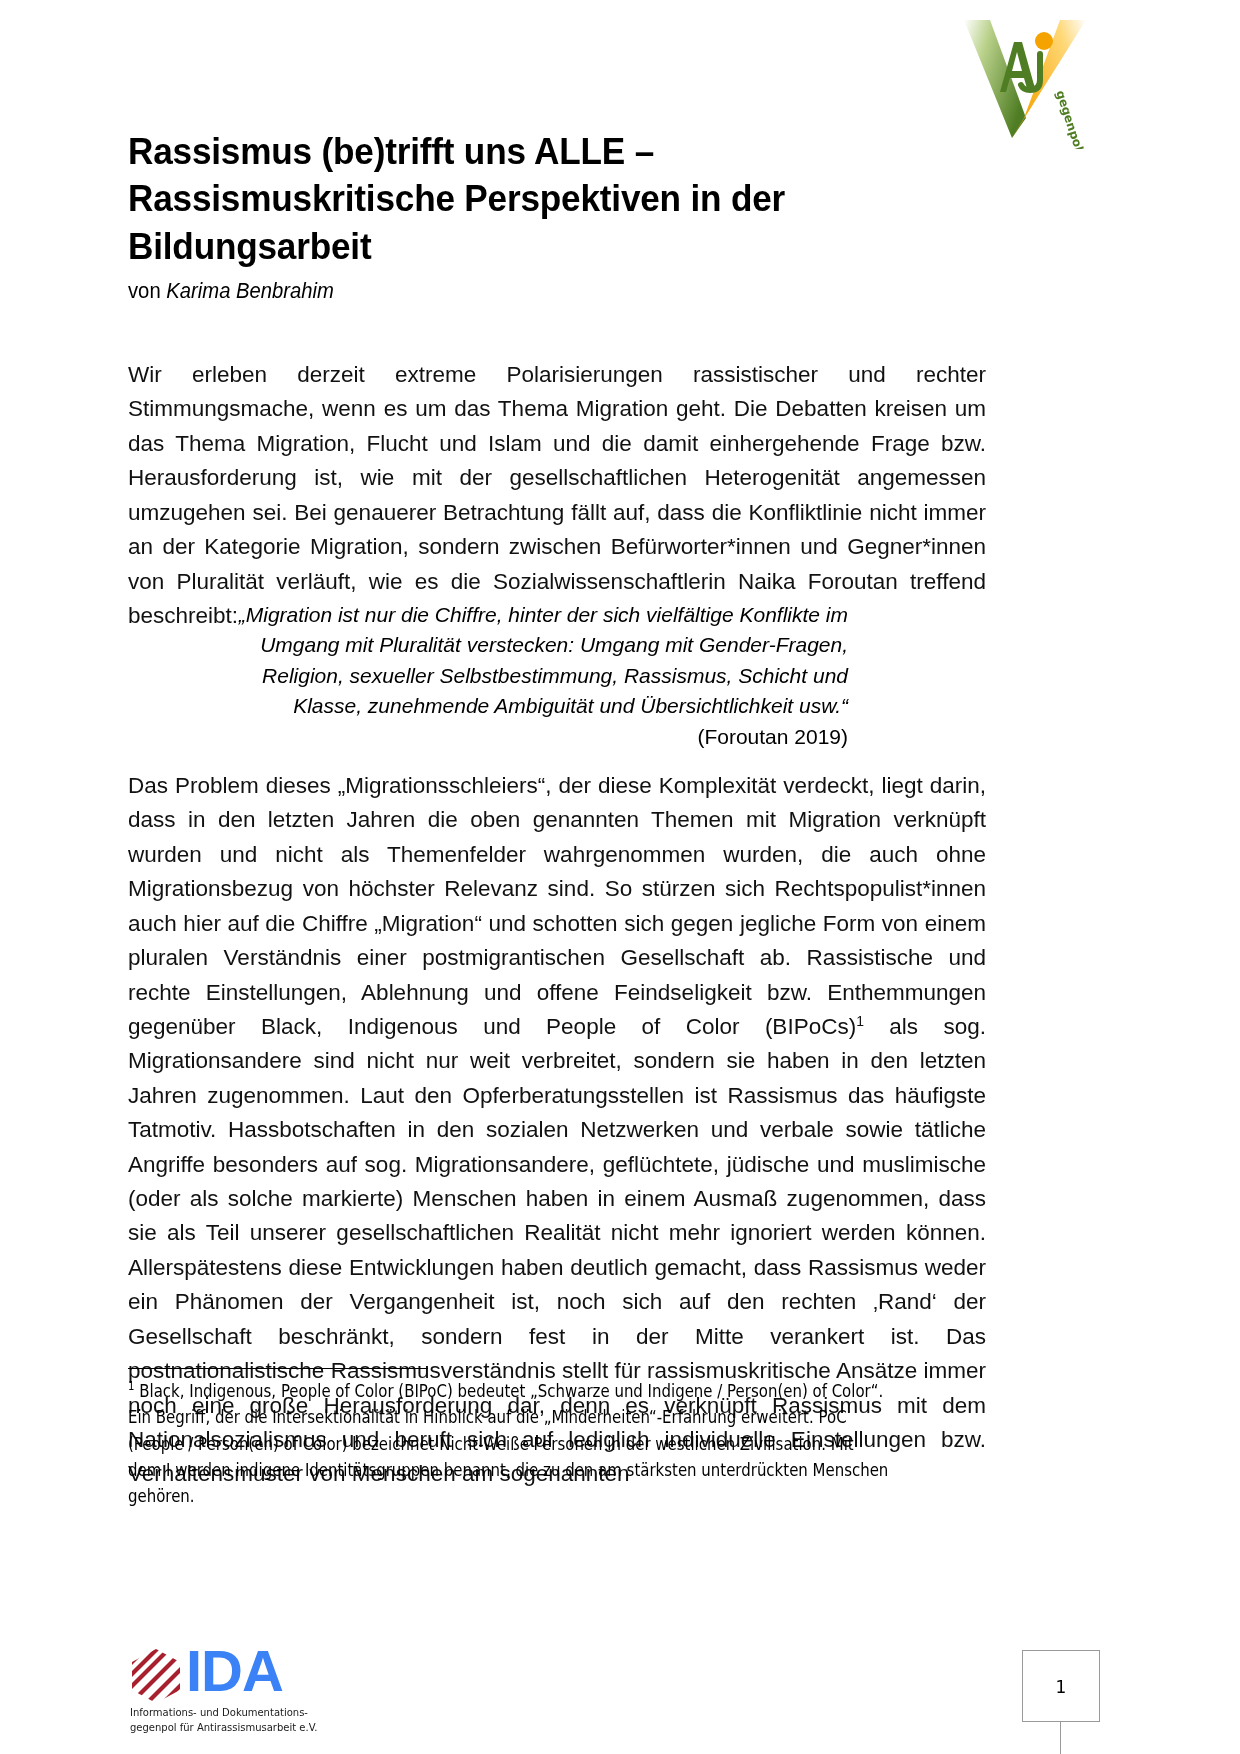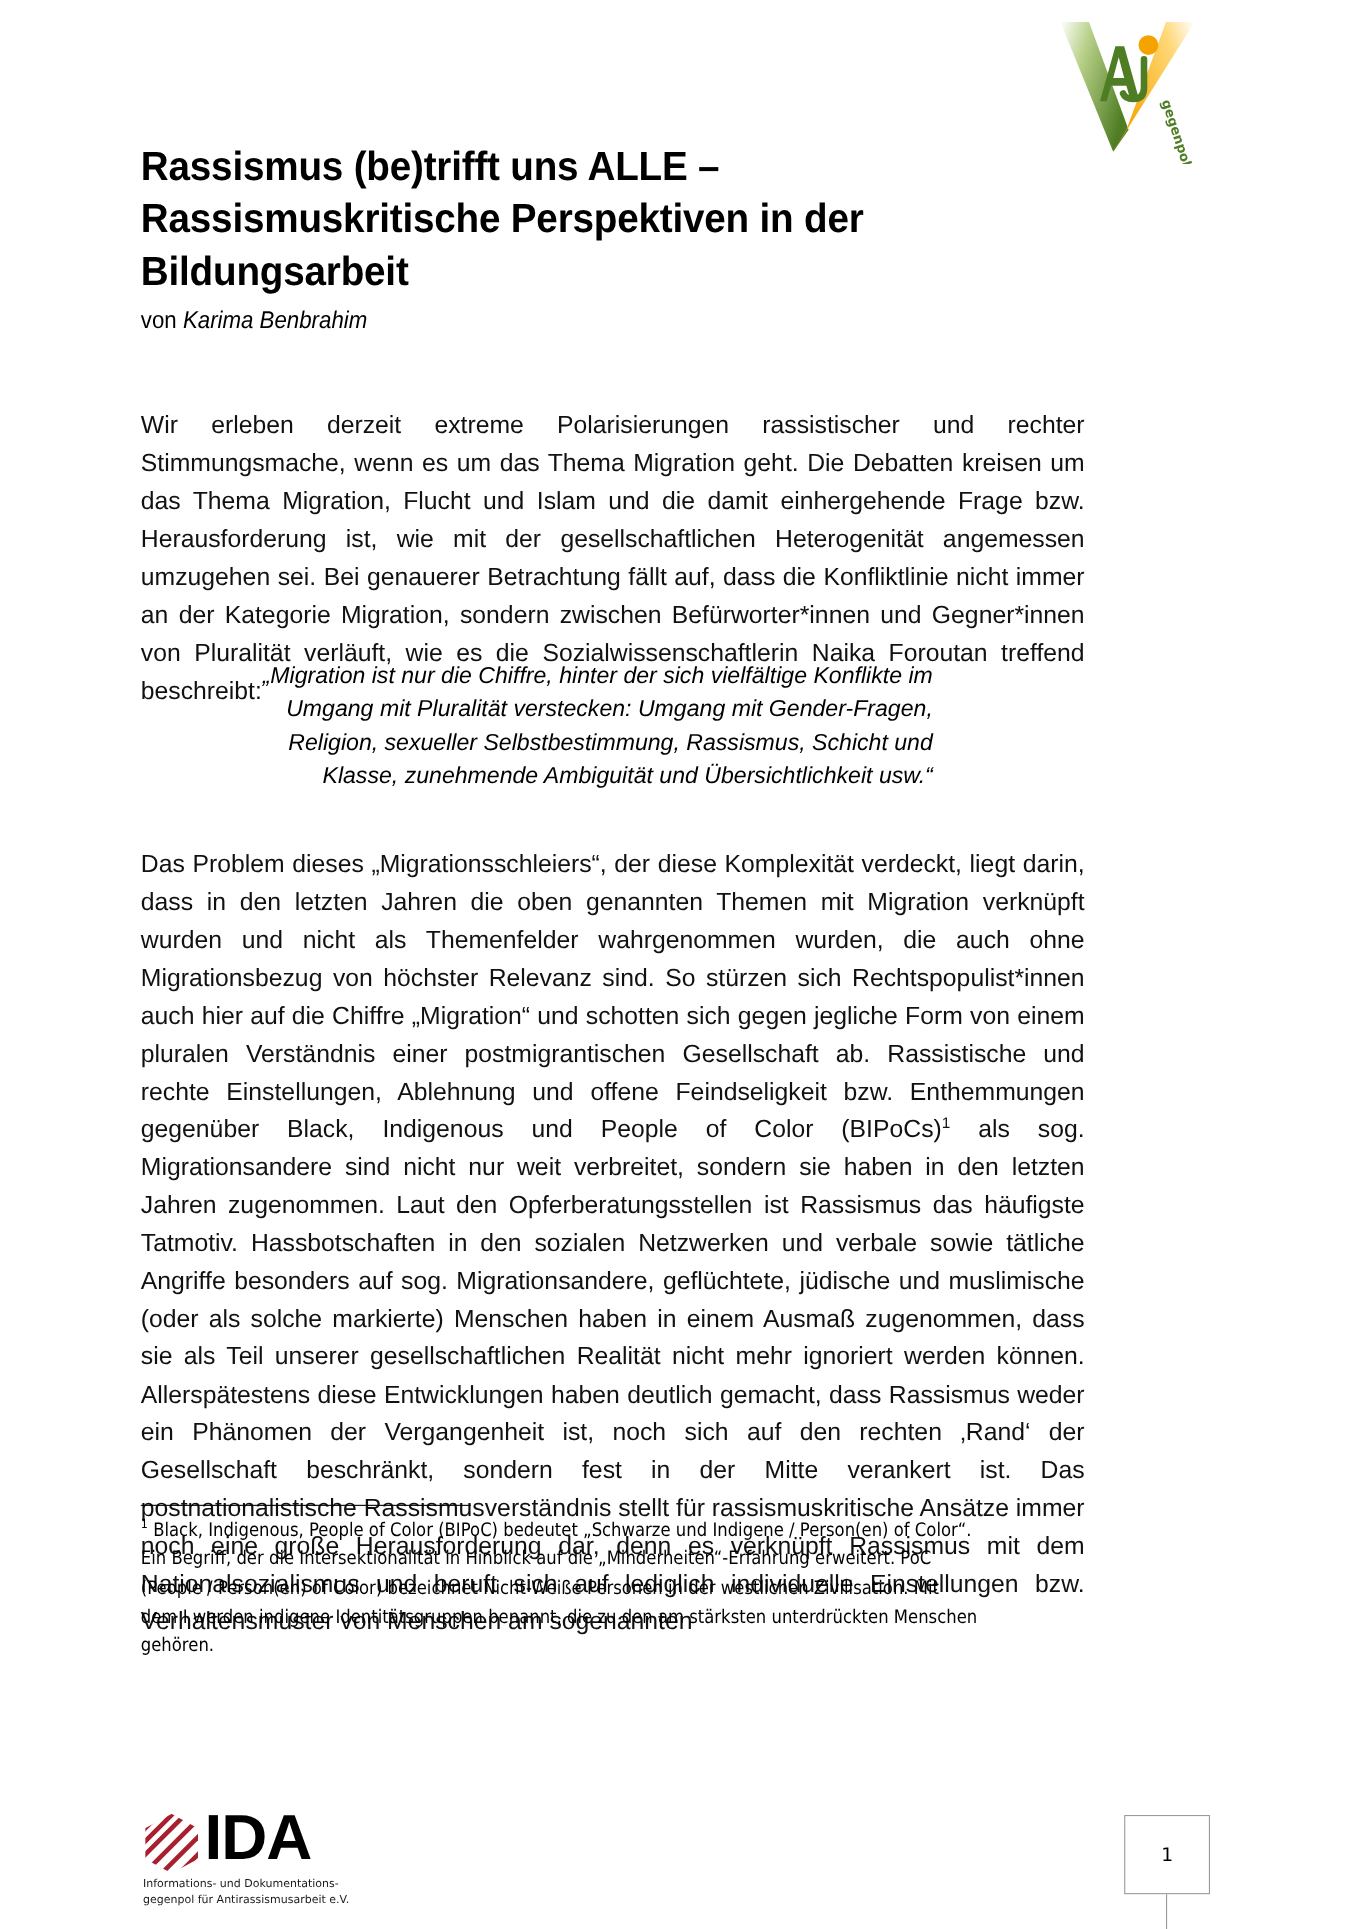--- a/index.html
+++ b/index.html
@@ -62,21 +62,21 @@
     position: absolute;
     left: 128px;
     width: 858px;
     font-family: "Liberation Sans Narrow", "Liberation Sans", sans-serif;
     font-size: 22.5px;
     line-height: 1.53;
     text-align: justify;
     text-justify: inter-word;
     color: #111;
   }
-  #para1 { top: 358px; margin-top: 12px; }
+  #para1 { top: 358px; }
   #para2 { top: 769px; }
 
   .quote-block {
     position: absolute;
     left: 208px;
     top: 600px;
     width: 640px;
     font-family: "Liberation Sans Narrow", "Liberation Sans", sans-serif;
     font-size: 21px;
     line-height: 1.45;
@@ -133,21 +133,21 @@
   .ida-mark { position: absolute; left: 0; top: 0; }
   .ida-word {
     position: absolute;
     left: 58px;
     top: -6px;
     font-family: "Liberation Sans", sans-serif;
     font-weight: bold;
     font-size: 58px;
     letter-spacing: -1px;
     line-height: 1;
-    color: #000000;
+    color: #3b82f6;
   }
   .ida-sub {
     position: absolute;
     left: 2px;
     top: 58px;
     font-family: "DejaVu Sans", sans-serif;
     font-size: 10px;
     line-height: 1.45;
     color: #1a1a1a;
     width: 230px;
@@ -221,20 +221,21 @@
 
   <div class="author-line">
     <span class="von">von</span>
     <span class="name">Karima Benbrahim</span>
   </div>
 
   <div class="body-block" id="para1">Wir erleben derzeit extreme Polarisierungen rassistischer und rechter Stimmungsmache, wenn es um das Thema Migration geht. Die Debatten kreisen um das Thema Migration, Flucht und Islam und die damit einhergehende Frage bzw. Herausforderung ist, wie mit der gesellschaftlichen Heterogenität angemessen umzugehen sei. Bei genauerer Betrachtung fällt auf, dass die Konfliktlinie nicht immer an der Kategorie Migration, sondern zwischen Befürworter*innen und Gegner*innen von Pluralität verläuft, wie es die Sozialwissenschaftlerin Naika Foroutan treffend beschreibt:</div>
 
   <div class="quote-block">
     <span>„Migration ist nur die Chiffre, hinter der sich vielfältige Konflikte im Umgang mit Pluralität verstecken: Umgang mit Gender-Fragen, Religion, sexueller Selbstbestimmung, Rassismus, Schicht und Klasse, zunehmende Ambiguität und Übersichtlichkeit usw.“</span>
+    <span class="quote-source">(Foroutan 2019)</span>
   </div>
 
   <div class="body-block" id="para2"><span>Das Problem dieses „Migrationsschleiers“, der diese Komplexität verdeckt, liegt darin, dass in den letzten Jahren die oben genannten Themen mit Migration verknüpft wurden und nicht als Themenfelder wahrgenommen wurden, die auch ohne Migrationsbezug von höchster Relevanz sind. So stürzen sich Rechtspopulist*innen auch hier auf die Chiffre „Migration“ und schotten sich gegen jegliche Form von einem pluralen Verständnis einer postmigrantischen Gesellschaft ab. Rassistische und rechte Einstellungen, Ablehnung und offene Feindseligkeit bzw. Enthemmungen gegenüber Black, Indigenous und People of Color (BIPoCs)</span><sup class="fn-ref">1</sup><span> als sog. Migrationsandere sind nicht nur weit verbreitet, sondern sie haben in den letzten Jahren zugenommen. Laut den Opferberatungsstellen ist Rassismus das häufigste Tatmotiv. Hassbotschaften in den sozialen Netzwerken und verbale sowie tätliche Angriffe besonders auf sog. Migrationsandere, geflüchtete, jüdische und muslimische (oder als solche markierte) Menschen haben in einem Ausmaß zugenommen, dass sie als Teil unserer gesellschaftlichen Realität nicht mehr ignoriert werden können. Allerspätestens diese Entwicklungen haben deutlich gemacht, dass Rassismus weder ein Phänomen der Vergangenheit ist, noch sich auf den rechten ‚Rand‘ der Gesellschaft beschränkt, sondern fest in der Mitte verankert ist. Das postnationalistische Rassismusverständnis stellt für rassismuskritische Ansätze immer noch eine große Herausforderung dar, denn es verknüpft Rassismus mit dem Nationalsozialismus und beruft sich auf lediglich individuelle Einstellungen bzw. Verhaltensmuster von Menschen am sogenannten</span></div>
 
   <div class="footnote-rule"></div>
 
   <div class="footnote-text"><sup>1</sup><span> Black, Indigenous, People of Color (BIPoC) bedeutet „Schwarze und Indigene / Person(en) of Color“. Ein Begriff, der die Intersektionalität in  Hinblick auf die „Minderheiten“-Erfahrung erweitert. PoC (People / Person(en) of Color) bezeichnet Nicht-Weiße Personen in der westlichen Zivilisation. Mit dem I werden indigene Identitätsgruppen benannt, die zu den am stärksten unterdrückten Menschen gehören.</span></div>
 
   <div class="ida-logo">
     <svg class="ida-mark" width="56" height="56" viewBox="0 0 56 56" xmlns="http://www.w3.org/2000/svg">

